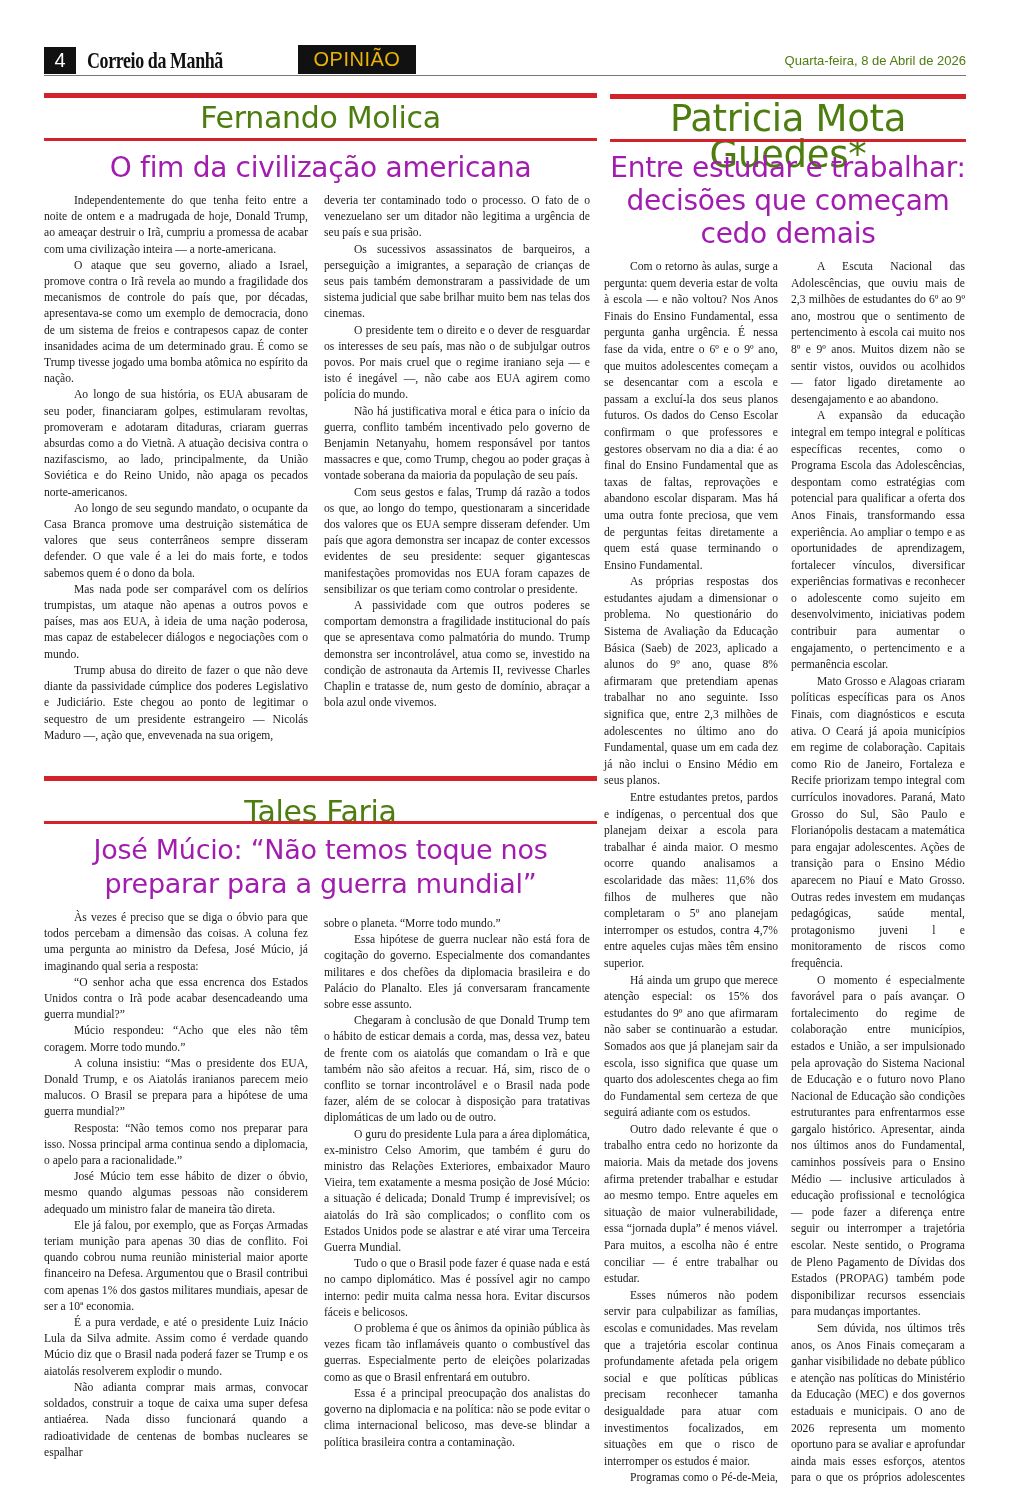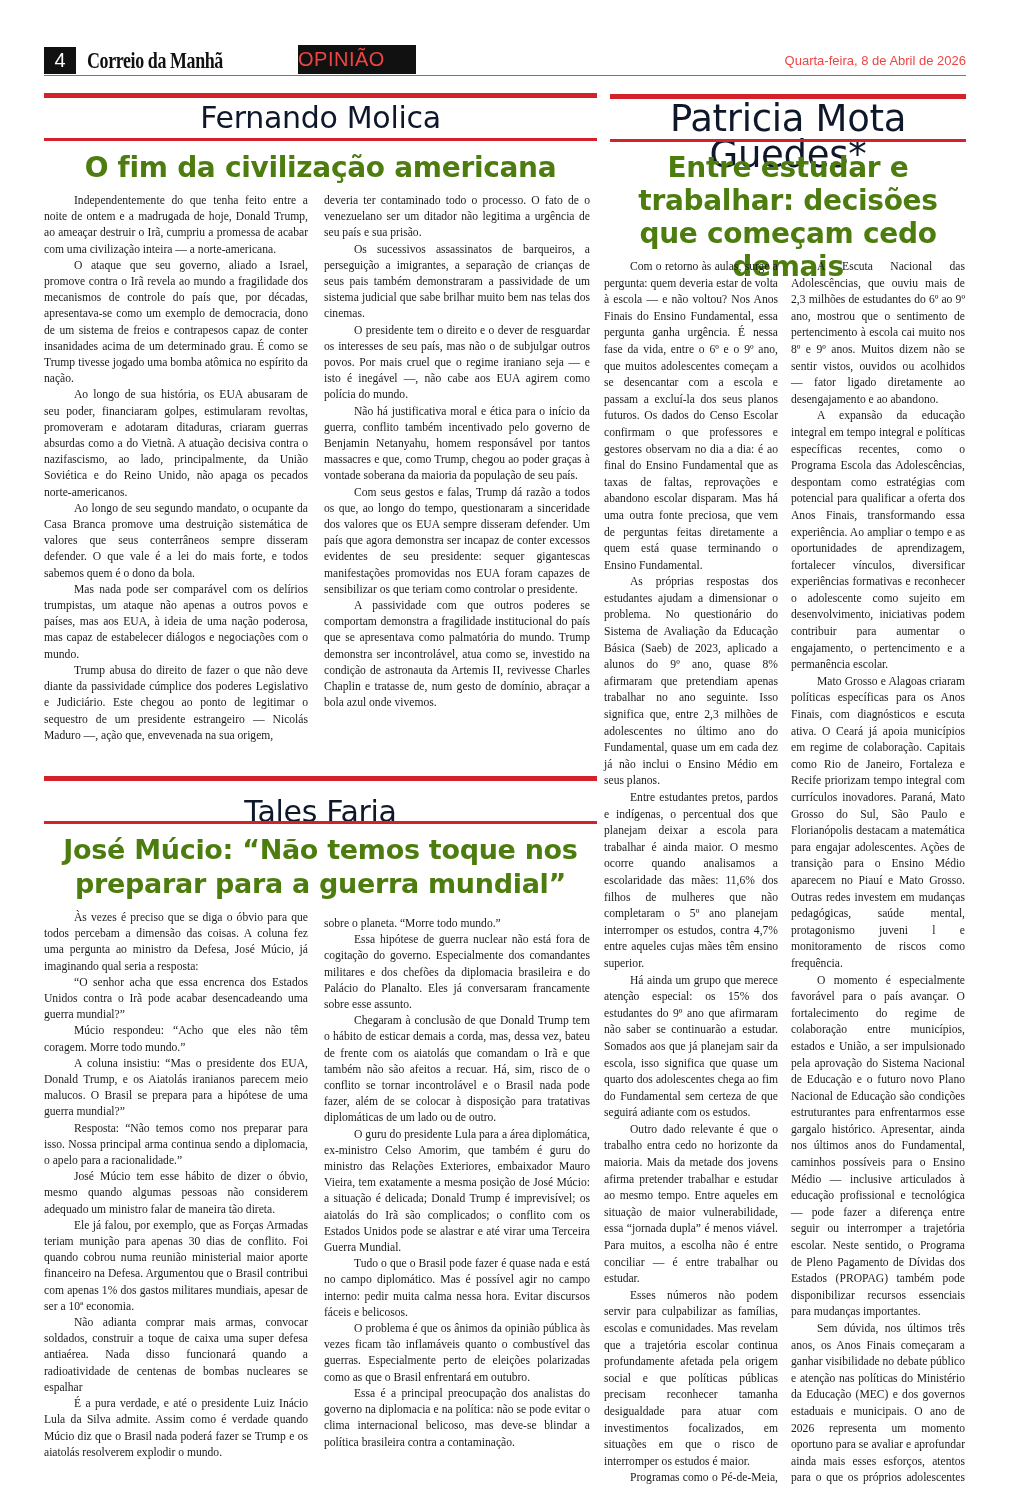--- a/index.html
+++ b/index.html
@@ -5,29 +5,29 @@
   html, body { margin: 0; padding: 0; background: #ffffff; }
   body { width: 1010px; height: 1488px; position: relative; overflow: hidden; color: #111; }
   .abs { position: absolute; }
 
   
   .hdr { left: 44px; top: 45px; width: 922px; height: 30px; border-bottom: 1px solid #777; }
   .pgnum { position: absolute; left: 0; top: 2px; width: 32px; height: 27px; background: #111; color: #fff;
            font-family: "Liberation Sans", sans-serif; font-size: 20px; line-height: 27px; text-align: center; }
   .paper { position: absolute; left: 43px; top: 2px; font-family: "Liberation Serif", serif; font-size: 23px;
            font-weight: bold; line-height: 27px; transform: scaleX(0.78); transform-origin: left center; letter-spacing: -0.5px; }
-  .section { position: absolute; left: 254px; top: 0px; width: 118px; height: 29px; background: #111; color: #ef4444;
-             font-family: "Liberation Sans", sans-serif; font-size: 20px; line-height: 29px; text-align: left; letter-spacing: 0.5px; }
-  .date { position: absolute; right: 0; top: 8px; font-family: "Liberation Sans", sans-serif; font-size: 13px; color: #ef4444; }
+  .section { position: absolute; left: 254px; top: 0px; width: 118px; height: 29px; background: #111; color: #eab308;
+             font-family: "Liberation Sans", sans-serif; font-size: 20px; line-height: 29px; text-align: center; letter-spacing: 0.5px; }
+  .date { position: absolute; right: 0; top: 8px; font-family: "Liberation Sans", sans-serif; font-size: 13px; color: #4d7c0f; }
 
   .redrule { position: absolute; height: 5px; background: #d3222a; }
   .redthin { position: absolute; height: 3px; background: #d3222a; }
 
-  .author { position: absolute; font-family: "DejaVu Sans", sans-serif; font-size: 30px; text-align: center; color: #0f172a; line-height: 36px; letter-spacing: -0.3px; }
-  .headline { position: absolute; font-family: "DejaVu Sans", sans-serif; font-weight: 700; text-align: center; color: #4d7c0f; letter-spacing: -0.3px; }
+  .author { position: absolute; font-family: "DejaVu Sans", sans-serif; font-size: 30px; text-align: center; color: #4d7c0f; line-height: 36px; letter-spacing: -0.3px; }
+  .headline { position: absolute; font-family: "DejaVu Sans", sans-serif; font-weight: 400; text-align: center; color: #a21caf; letter-spacing: -0.3px; }
 
   .col { position: absolute; font-family: "Liberation Serif", serif; text-align: justify; color: #1a1a1a; hyphens: auto; }
   .col p { margin: 0; text-indent: 30px; }
   .col-wide { font-size: 11.6px; line-height: 16.2px; }
   .col-narrow { font-size: 11.6px; line-height: 16.6px; }
   .col-narrow p { text-indent: 26px; }
 </style>
 </head>
 <body>
 
@@ -66,22 +66,22 @@
 <div class="headline" style="left:54px; top:833px; width:533px; font-size:27px; line-height:34px;">José Múcio: “Não temos toque nos preparar para a guerra mundial”</div>
 
 <div class="col col-wide" style="left:44px; top:910px; width:264px;">
   <p>Às vezes é preciso que se diga o óbvio para que todos percebam a dimensão das coisas. A coluna fez uma pergunta ao ministro da Defesa, José Múcio, já imaginando qual seria a resposta:</p>
   <p>“O senhor acha que essa encrenca dos Estados Unidos contra o Irã pode acabar desencadeando uma guerra mundial?”</p>
   <p>Múcio respondeu: “Acho que eles não têm coragem. Morre todo mundo.”</p>
   <p>A coluna insistiu: “Mas o presidente dos EUA, Donald Trump, e os Aiatolás iranianos parecem meio malucos. O Brasil se prepara para a hipótese de uma guerra mundial?”</p>
   <p>Resposta: “Não temos como nos preparar para isso. Nossa principal arma continua sendo a diplomacia, o apelo para a racionalidade.”</p>
   <p>José Múcio tem esse hábito de dizer o óbvio, mesmo quando algumas pessoas não considerem adequado um ministro falar de maneira tão direta.</p>
   <p>Ele já falou, por exemplo, que as Forças Armadas teriam munição para apenas 30 dias de conflito. Foi quando cobrou numa reunião ministerial maior aporte financeiro na Defesa. Argumentou que o Brasil contribui com apenas 1% dos gastos militares mundiais, apesar de ser a 10ª economia.</p>
+  <p>É a pura verdade, e até o presidente Luiz Inácio Lula da Silva admite. Assim como é verdade quando Múcio diz que o Brasil nada poderá fazer se Trump e os aiatolás resolverem explodir o mundo.</p>
   <p>Não adianta comprar mais armas, convocar soldados, construir a toque de caixa uma super defesa antiaérea. Nada disso funcionará quando a radioatividade de centenas de bombas nucleares se espalhar</p>
-  <p>É a pura verdade, e até o presidente Luiz Inácio Lula da Silva admite. Assim como é verdade quando Múcio diz que o Brasil nada poderá fazer se Trump e os aiatolás resolverem explodir o mundo.</p>
 </div>
 <div class="col col-wide" style="left:324px; top:916px; width:266px;">
   <p style="text-indent:0">sobre o planeta. “Morre todo mundo.”</p>
   <p>Essa hipótese de guerra nuclear não está fora de cogitação do governo. Especialmente dos comandantes militares e dos chefões da diplomacia brasileira e do Palácio do Planalto. Eles já conversaram francamente sobre esse assunto.</p>
   <p>Chegaram à conclusão de que Donald Trump tem o hábito de esticar demais a corda, mas, dessa vez, bateu de frente com os aiatolás que comandam o Irã e que também não são afeitos a recuar. Há, sim, risco de o conflito se tornar incontrolável e o Brasil nada pode fazer, além de se colocar à disposição para tratativas diplomáticas de um lado ou de outro.</p>
   <p>O guru do presidente Lula para a área diplomática, ex-ministro Celso Amorim, que também é guru do ministro das Relações Exteriores, embaixador Mauro Vieira, tem exatamente a mesma posição de José Múcio: a situação é delicada; Donald Trump é imprevisível; os aiatolás do Irã são complicados; o conflito com os Estados Unidos pode se alastrar e até virar uma Terceira Guerra Mundial.</p>
   <p>Tudo o que o Brasil pode fazer é quase nada e está no campo diplomático. Mas é possível agir no campo interno: pedir muita calma nessa hora. Evitar discursos fáceis e belicosos.</p>
   <p>O problema é que os ânimos da opinião pública às vezes ficam tão inflamáveis quanto o combustível das guerras. Especialmente perto de eleições polarizadas como as que o Brasil enfrentará em outubro.</p>
   <p>Essa é a principal preocupação dos analistas do governo na diplomacia e na política: não se pode evitar o clima internacional belicoso, mas deve-se blindar a política brasileira contra a contaminação.</p>
 </div>

